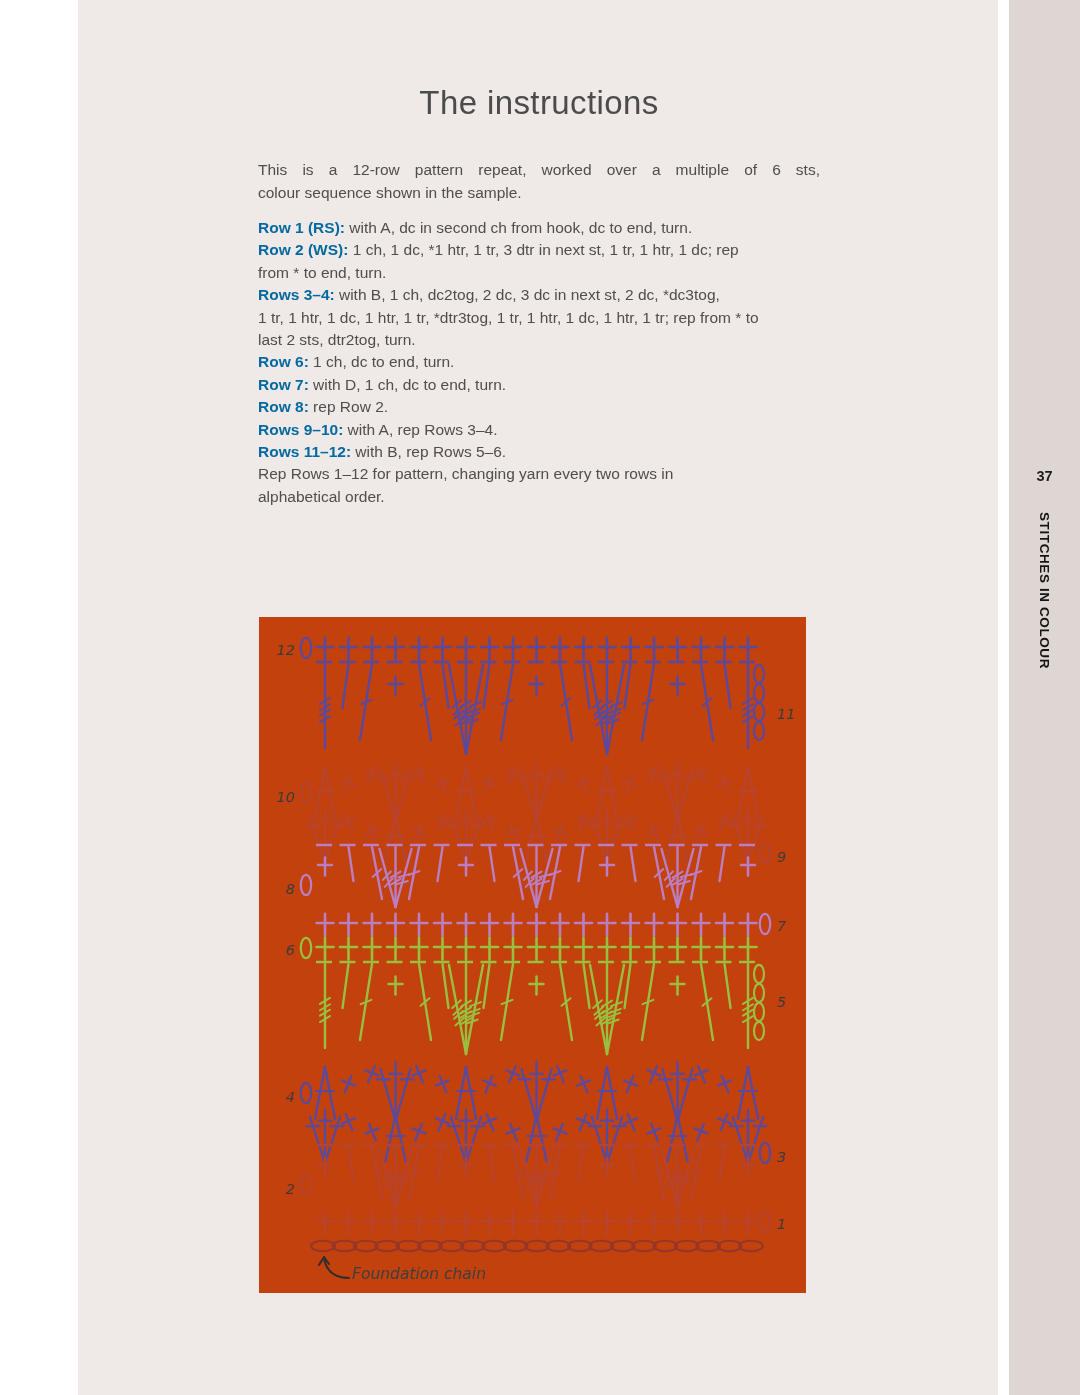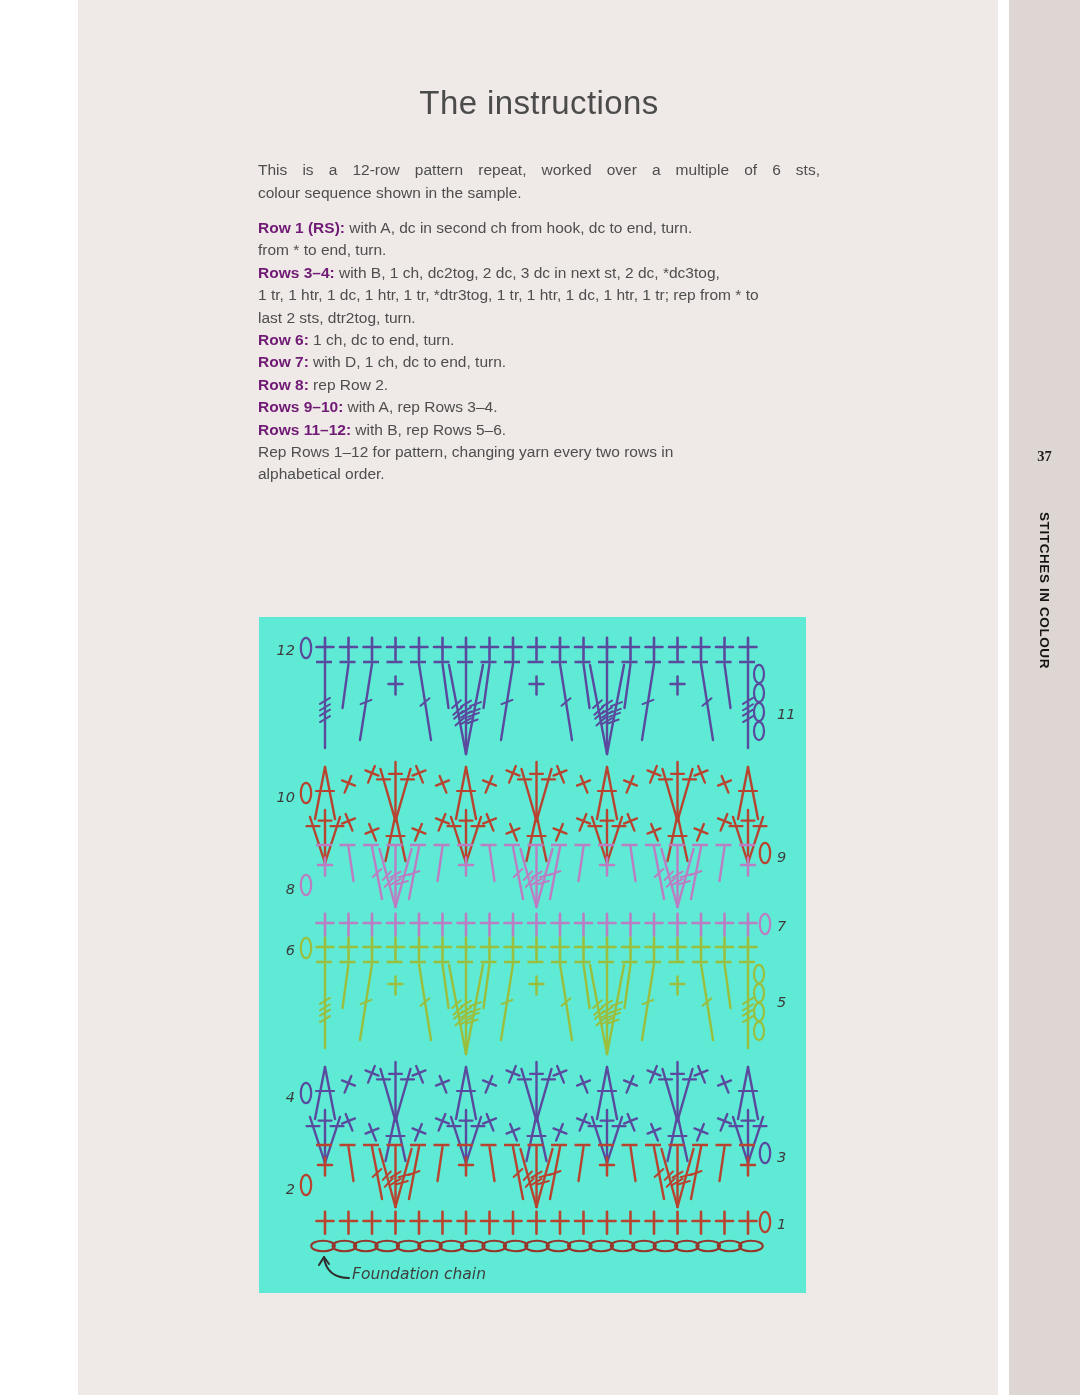--- a/index.html
+++ b/index.html
@@ -2,48 +2,49 @@
 <html><head>
 <meta charset="utf-8">
 <style>
   html,body{margin:0;padding:0;}
   body{
     width:1080px;height:1395px;position:relative;background:#ffffff;
     font-family:"Liberation Sans",sans-serif;overflow:hidden;
   }
   .paper{position:absolute;left:78px;top:0;width:920px;height:1395px;background:#efeae7;}
   .edge-strip{position:absolute;left:1009px;top:0;width:71px;height:1395px;background:#ded6d2;}
-  .pagenum{position:absolute;top:448px;left:0;width:100%;text-align:center;
-    font-weight:bold;font-size:14.5px;color:#1d1d1d;font-family:Liberation Serif, serif;}
+  .pagenum{position:absolute;top:468px;left:0;width:100%;text-align:center;
+    font-weight:bold;font-size:14.5px;color:#1d1d1d;}
   .vtitle{position:absolute;top:512px;left:50%;transform:translateX(-50%);
     writing-mode:vertical-rl;font-weight:bold;font-size:13.5px;letter-spacing:0.6px;
     color:#141414;white-space:nowrap;}
   .page-title{position:absolute;left:180px;top:84px;width:562px;margin:0;
     text-align:center;font-size:33px;font-weight:400;letter-spacing:0.4px;color:#4b4b4b;}
   .intro{position:absolute;left:180px;top:124px;width:562px;
     font-size:15.5px;line-height:23.2px;color:#4e4e4e;margin-top:34px;}
   .intro .jl{text-align:justify;text-align-last:justify;}
   .instructions{position:absolute;left:180px;top:217px;width:600px;
     font-size:15.5px;line-height:22.4px;color:#4e4e4e;}
   .iline{white-space:nowrap;}
-  .iline b{color:#701a75;font-weight:700;}
-  .chart-panel{position:absolute;left:181px;top:617px;width:547px;height:676px;background:#5eead4;}
+  .iline b{color:#0369a1;font-weight:700;}
+  .chart-panel{position:absolute;left:181px;top:617px;width:547px;height:676px;background:#c2410c;}
   svg text{font-family:"DejaVu Sans","Liberation Sans",sans-serif;}
 </style>
 </head>
 <body>
 
 <div class="paper">
   <h1 class="page-title">The instructions</h1>
   <div class="intro">
       <div class="jl">This is a 12-row pattern repeat, worked over a multiple of 6 sts,</div>
       <div>colour sequence shown in the sample.</div>
     </div>
   <div class="instructions">
       <div class="iline"><b>Row 1 (RS):</b> with A, dc in second ch from hook, dc to end, turn.</div>
+      <div class="iline"><b>Row 2 (WS):</b> 1 ch, 1 dc, *1 htr, 1 tr, 3 dtr in next st, 1 tr, 1 htr, 1 dc; rep</div>
       <div class="iline">from * to end, turn.</div>
       <div class="iline"><b>Rows 3–4:</b> with B, 1 ch, dc2tog, 2 dc, 3 dc in next st, 2 dc, *dc3tog,</div>
       <div class="iline">1 tr, 1 htr, 1 dc, 1 htr, 1 tr, *dtr3tog, 1 tr, 1 htr, 1 dc, 1 htr, 1 tr; rep from * to</div>
       <div class="iline">last 2 sts, dtr2tog, turn.</div>
       <div class="iline"><b>Row 6:</b> 1 ch, dc to end, turn.</div>
       <div class="iline"><b>Row 7:</b> with D, 1 ch, dc to end, turn.</div>
       <div class="iline"><b>Row 8:</b> rep Row 2.</div>
       <div class="iline"><b>Rows 9–10:</b> with A, rep Rows 3–4.</div>
       <div class="iline"><b>Rows 11–12:</b> with B, rep Rows 5–6.</div>
       <div class="iline">Rep Rows 1–12 for pattern, changing yarn every two rows in</div>

